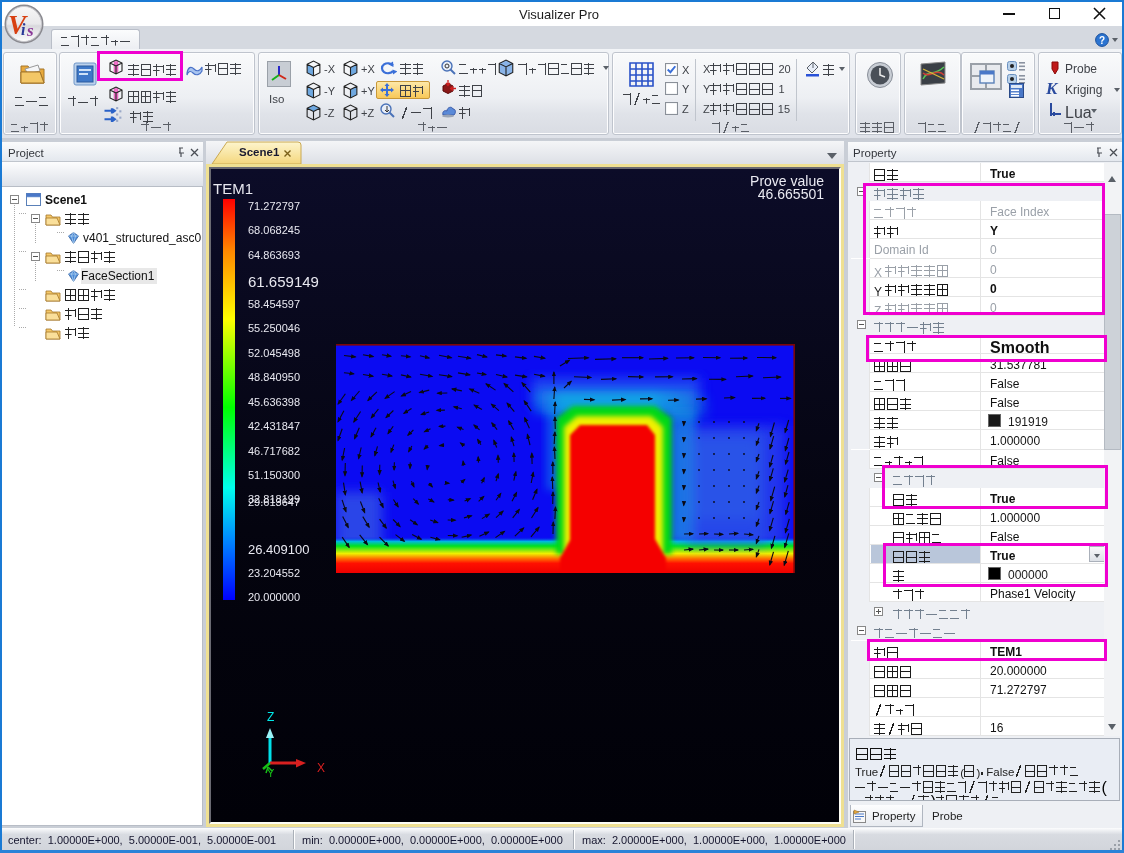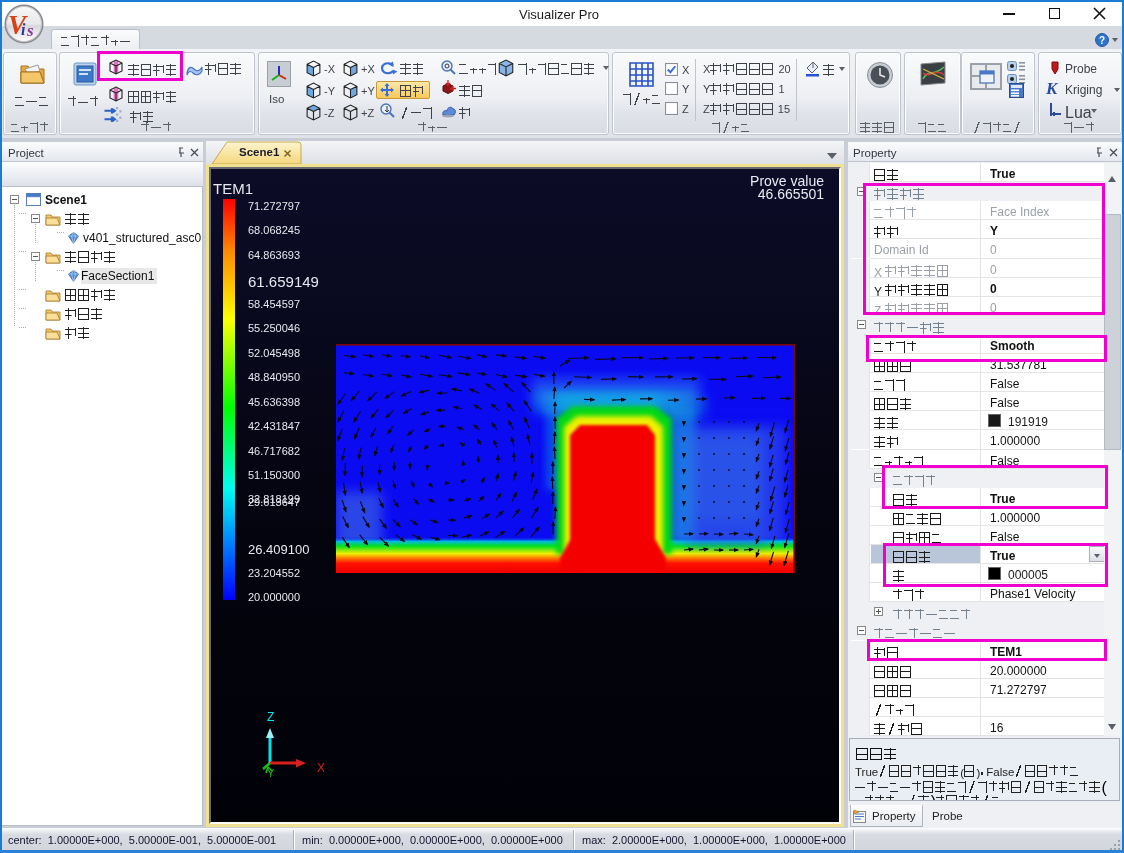--- a/index.html
+++ b/index.html
@@ -798,21 +798,21 @@
 <div class="abs" style="left:851px;top:315.8px;width:256px;height:19px;background:#eef0f4"></div>
 <svg class="abs" style="left:857px;top:320px" width="9" height="9" viewBox="0 0 9 9">
     <rect x="0.5" y="0.5" width="8" height="8" fill="#fff" stroke="#888"></rect>
     <path d="M2,4.5 h5" stroke="#555" stroke-width="1"></path>
   </svg>
 <div class="abs" style="left:874px;top:319.8px"><span class="jp" style="--h:12px;--w:11px;--g:#73808f"><i class="kH"></i><i class="kH"></i><i class="kH"></i><i class="kI"></i><i class="jD"></i><i class="jC"></i></span></div>
 <div class="abs" style="left:870px;top:353.0px;width:234px;height:1px;background:#e4e4e4"></div>
 <div class="abs" style="left:980px;top:334.9px;width:1px;height:19px;background:#e4e4e4"></div>
 <div class="abs" style="left:851px;top:334.9px;width:19px;height:19px;background:#eef0f4;border-right:1px solid #e4e4e4"></div>
 <div class="abs" style="left:874px;top:338.9px"><span class="jp" style="--h:12px;--w:11px;--g:#1a1a1a;font-size:12px;color:#1a1a1a"><i class="kF"></i><i class="kH"></i><i class="kE"></i><i class="kH"></i></span></div>
-<div class="abs" style="left:990px;top:338.9px;font-size:12px;font-weight:bold;color:#111">Smooth</div>
+<div class="abs" style="left:990px;top:338.9px;font-size:16px;font-weight:bold;color:#111">Smooth</div>
 <div class="abs" style="left:870px;top:372.1px;width:234px;height:1px;background:#e4e4e4"></div>
 <div class="abs" style="left:980px;top:354.0px;width:1px;height:19px;background:#e4e4e4"></div>
 <div class="abs" style="left:851px;top:354.0px;width:19px;height:19px;background:#eef0f4;border-right:1px solid #e4e4e4"></div>
 <div class="abs" style="left:874px;top:358.0px"><span class="jp" style="--h:12px;--w:11px;--g:#1a1a1a;font-size:12px;color:#1a1a1a"><i class="jB"></i><i class="jB"></i><i class="jA"></i></span></div>
 <div class="abs" style="left:990px;top:358.0px;font-size:12px;color:#111">31.537781</div>
 <div class="abs" style="left:870px;top:391.2px;width:234px;height:1px;background:#e4e4e4"></div>
 <div class="abs" style="left:980px;top:373.1px;width:1px;height:19px;background:#e4e4e4"></div>
 <div class="abs" style="left:851px;top:373.1px;width:19px;height:19px;background:#eef0f4;border-right:1px solid #e4e4e4"></div>
 <div class="abs" style="left:874px;top:377.1px"><span class="jp" style="--h:12px;--w:11px;--g:#1a1a1a;font-size:12px;color:#1a1a1a"><i class="kF"></i><i class="kE"></i><i class="kE"></i></span></div>
 <div class="abs" style="left:990px;top:377.1px;font-size:12px;color:#111">False</div>
@@ -864,21 +864,21 @@
 <div class="abs" style="left:871px;top:545.0px;width:109px;height:18px;background:#b9c6da"></div>
 <div class="abs" style="left:893px;top:549.0px"><span class="jp" style="--h:12px;--w:11px;--g:#1a1a1a;font-size:12px;color:#1a1a1a"><i class="jA"></i><i class="jA"></i><i class="jC"></i></span></div>
 <div class="abs" style="left:990px;top:549.0px;font-size:12px;font-weight:bold;color:#111">True</div>
 <div class="abs" style="left:1089px;top:546.0px;width:16px;height:16px;background:linear-gradient(#f8f9fa,#dde1e7);border:1px solid #aab0ba"></div>
 <div class="abs" style="left:1094px;top:554.0px;width:0;height:0;border:3px solid transparent;border-top:4px solid #5a6068"></div>
 <div class="abs" style="left:870px;top:582.2px;width:234px;height:1px;background:#e4e4e4"></div>
 <div class="abs" style="left:980px;top:564.1px;width:1px;height:19px;background:#e4e4e4"></div>
 <div class="abs" style="left:851px;top:564.1px;width:19px;height:19px;background:#eef0f4;border-right:1px solid #e4e4e4"></div>
 <div class="abs" style="left:893px;top:568.1px"><span class="jp" style="--h:12px;--w:11px;--g:#1a1a1a;font-size:12px;color:#1a1a1a"><i class="jC"></i></span></div>
 <div class="abs" style="left:988px;top:567.1px;width:13px;height:13px;background:#000000;border:1px solid #666"></div>
-<div class="abs" style="left:1008px;top:568.1px;font-size:12px;color:#1a1a1a">000005</div>
+<div class="abs" style="left:1008px;top:568.1px;font-size:12px;color:#1a1a1a">000000</div>
 <div class="abs" style="left:870px;top:601.3px;width:234px;height:1px;background:#e4e4e4"></div>
 <div class="abs" style="left:980px;top:583.2px;width:1px;height:19px;background:#e4e4e4"></div>
 <div class="abs" style="left:851px;top:583.2px;width:19px;height:19px;background:#eef0f4;border-right:1px solid #e4e4e4"></div>
 <div class="abs" style="left:893px;top:587.2px"><span class="jp" style="--h:12px;--w:11px;--g:#1a1a1a;font-size:12px;color:#1a1a1a"><i class="kH"></i><i class="kE"></i><i class="kH"></i></span></div>
 <div class="abs" style="left:990px;top:587.2px;font-size:12px;color:#111">Phase1 Velocity</div>
 <div class="abs" style="left:851px;top:602.3px;width:256px;height:19px;background:#eef0f4"></div>
 <svg class="abs" style="left:874px;top:607px" width="9" height="9" viewBox="0 0 9 9">
     <rect x="0.5" y="0.5" width="8" height="8" fill="#fff" stroke="#888"></rect>
     <path d="M2,4.5 h5 M4.5,2 v5" stroke="#555" stroke-width="1"></path>
   </svg>

